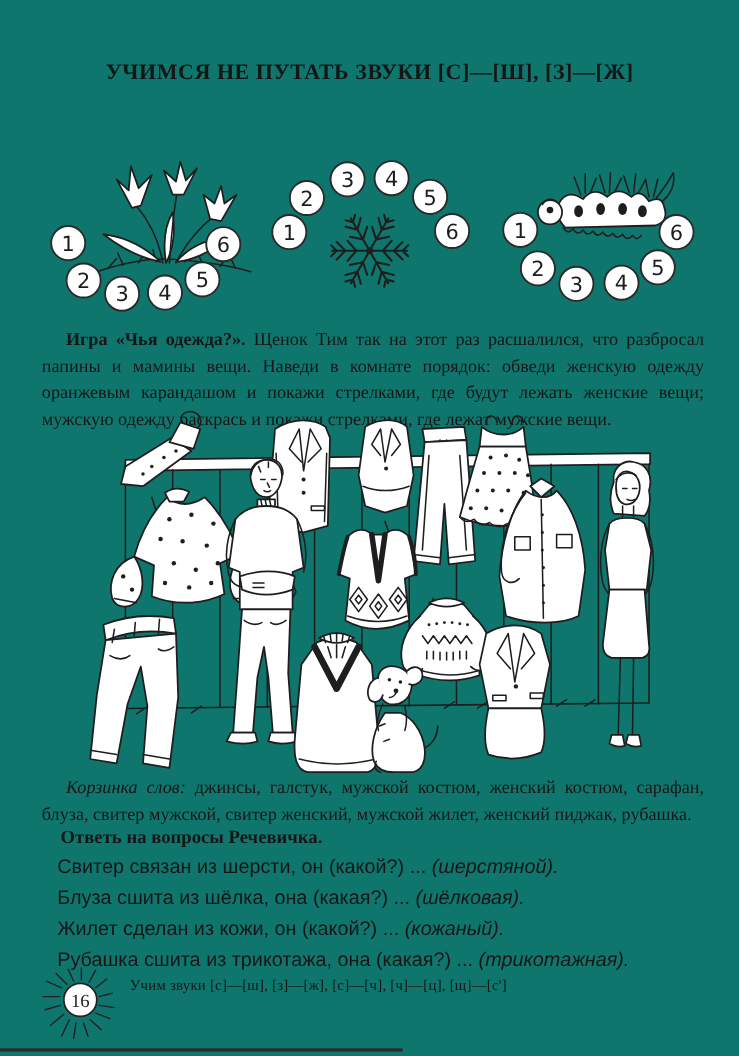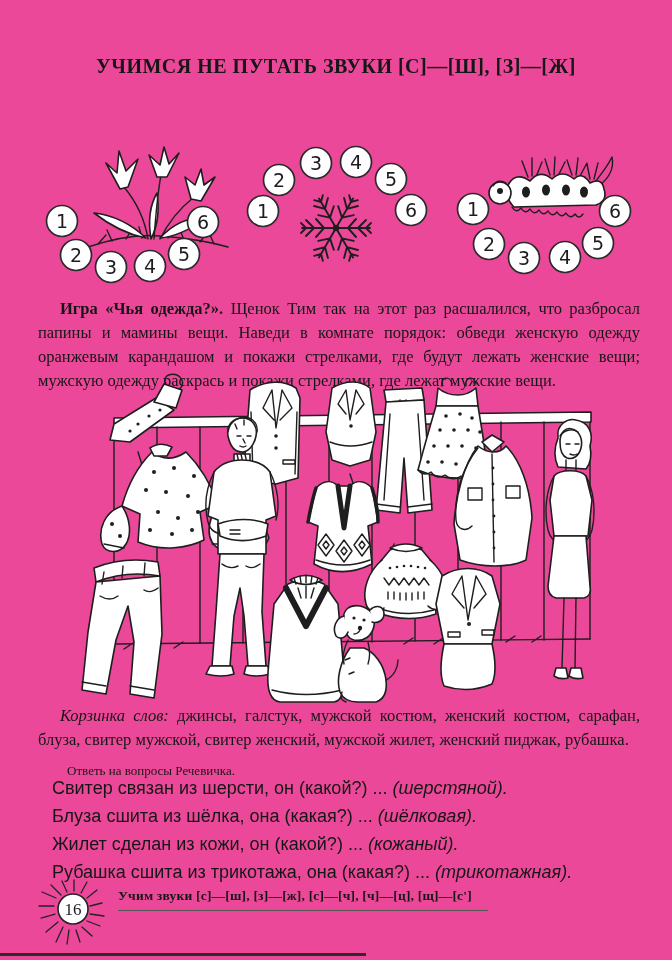--- a/index.html
+++ b/index.html
@@ -1,18 +1,18 @@
 <!DOCTYPE html>
 <html><head>
 <meta charset="utf-8">
 <style>
   html,body{margin:0;padding:0;background:#e8e8e8;}
   .page{
     position:relative; width:672px; height:960px; margin:0 auto;
-    background:#ec4899; color:#161616; overflow:hidden;
+    background:#0f766e; color:#161616; overflow:hidden;
     font-family:"Liberation Serif", serif;
   }
   .ab{position:absolute;}
   .title{
     top:42px; left:0; right:0; text-align:center;
     font-size:20px; font-weight:bold; letter-spacing:.5px;
   }
   .body-par{
     margin:0; font-size:16.5px; line-height:24px; text-align:justify;
     text-indent:22px;
@@ -24,31 +24,31 @@
   .pics{top:143px; left:0; width:672px; height:160px;}
   .illu{top:372px; left:54px; width:565px; height:335px;}
   .watermark{
     top:452px; left:40px; width:600px; text-align:center;
     font-family:"DejaVu Sans", sans-serif; font-weight:800;
     font-size:44px; letter-spacing:3px; color:rgba(0,0,0,0.07);
     pointer-events:none;
   }
   .basket{top:704px; left:38px; width:602px;}
   .q-heading{
-    top:751px; left:55px; font-size:13px; font-weight:normal; margin:12px;
+    top:751px; left:55px; font-size:17px; font-weight:bold; margin:0;
   }
   .questions{
     top:774px; left:52px; width:606px;
     font-family:Liberation Sans, sans-serif; font-size:18px; line-height:28px;
   }
   .q-line .a{font-style:italic;}
   .sun{top:872px; left:34px;}
   .footer-line{
     top:888px; left:118px;
-    font-size:13.5px; font-weight:700; letter-spacing:.2px;
+    font-size:13.5px; font-weight:400; letter-spacing:.2px;
     border-bottom:1.5px solid #555; padding:0 16px 6px 0;text-align:center;
   }
   .bottom-bar{top:953px; left:0; width:366px; height:3px; background:#2b2b2b;}
 
   
   svg text.numt{
     font-family:"DejaVu Sans", sans-serif; font-size:19px; fill:#1c1c1c;
     text-anchor:middle;
   }
   svg .o{fill:#fff; stroke:#1e1e1e; stroke-width:1.6; stroke-linejoin:round; stroke-linecap:round;}

